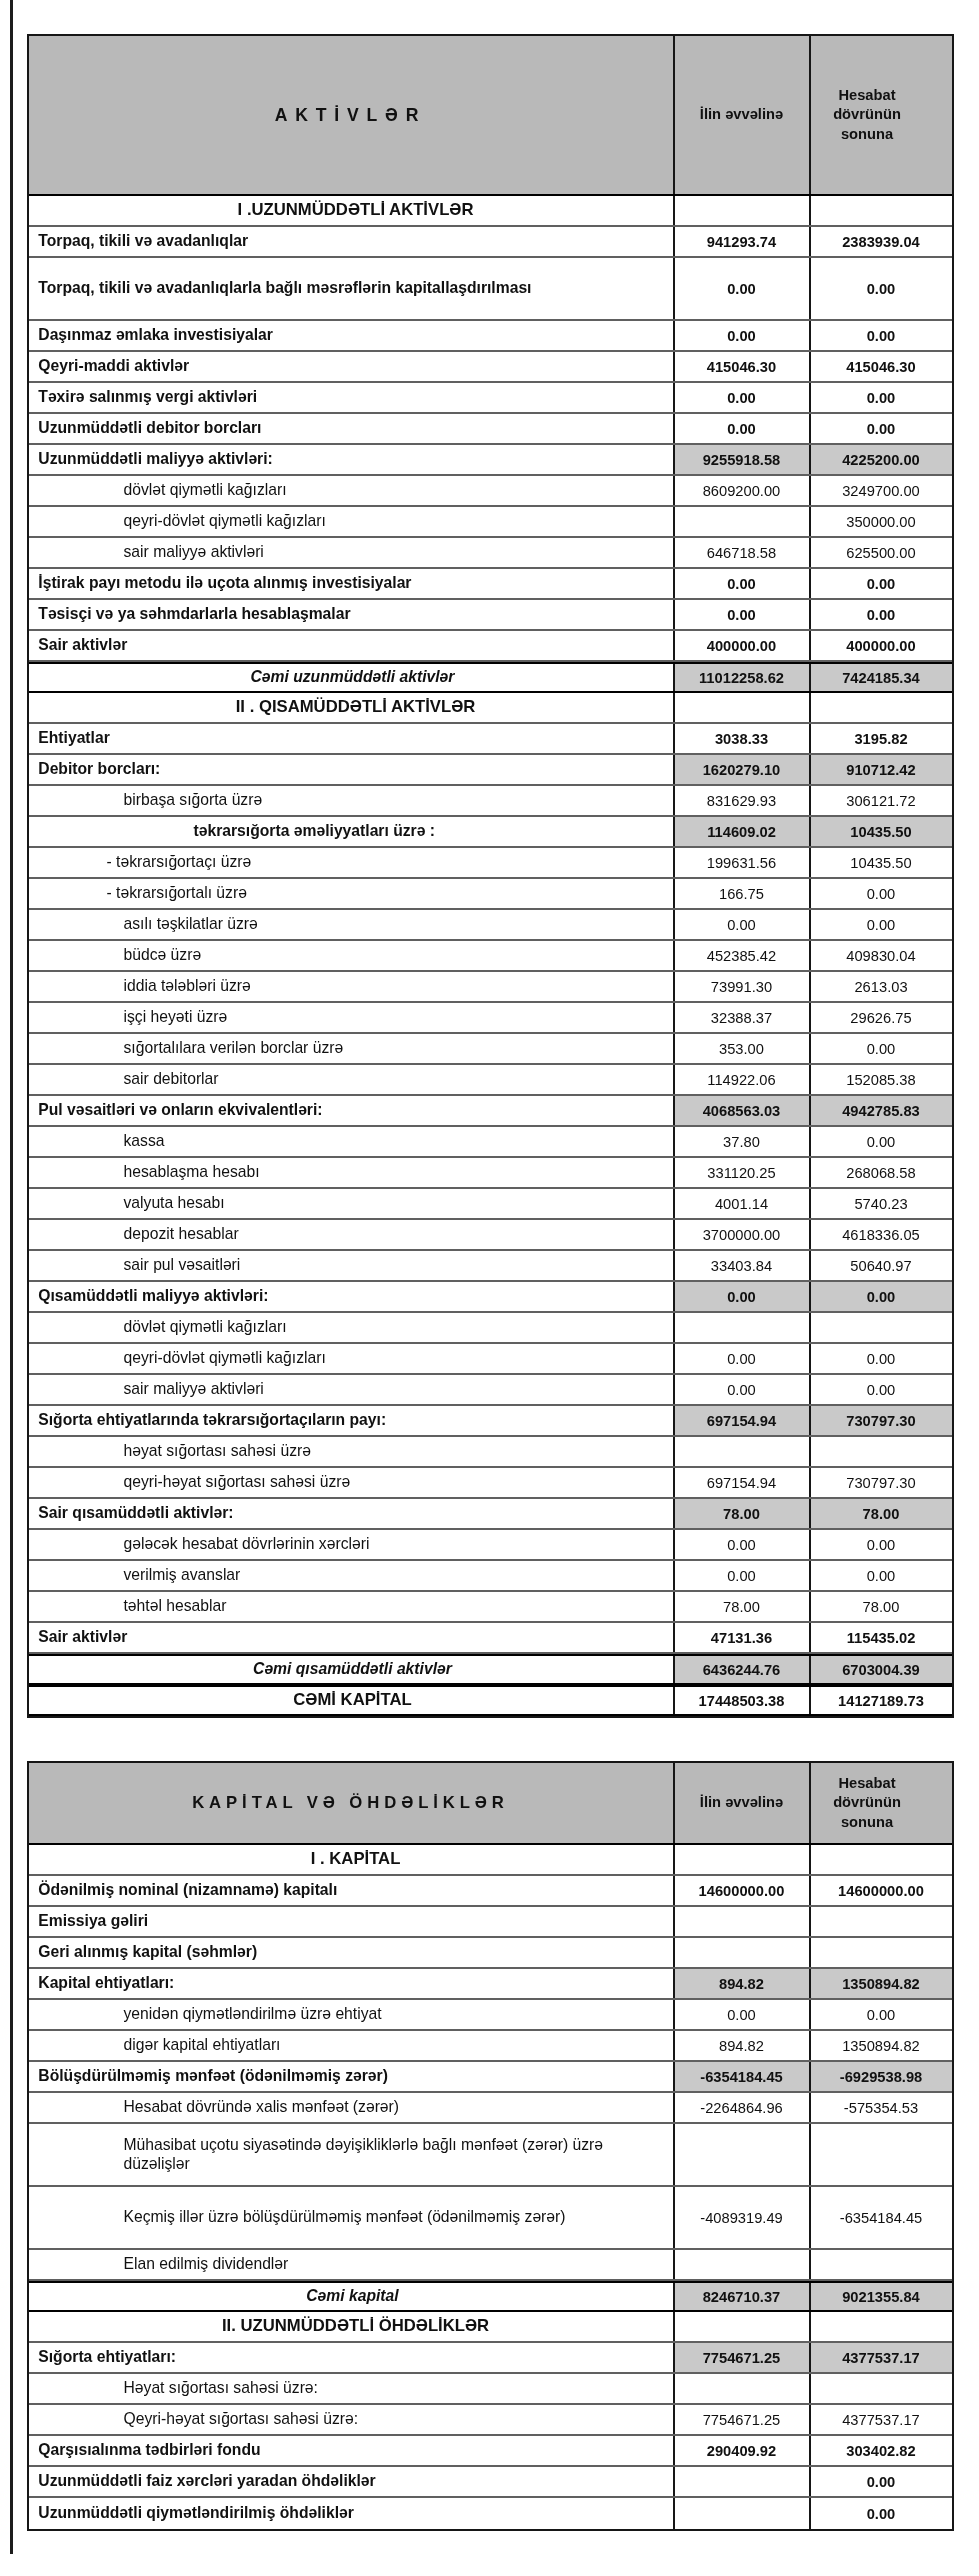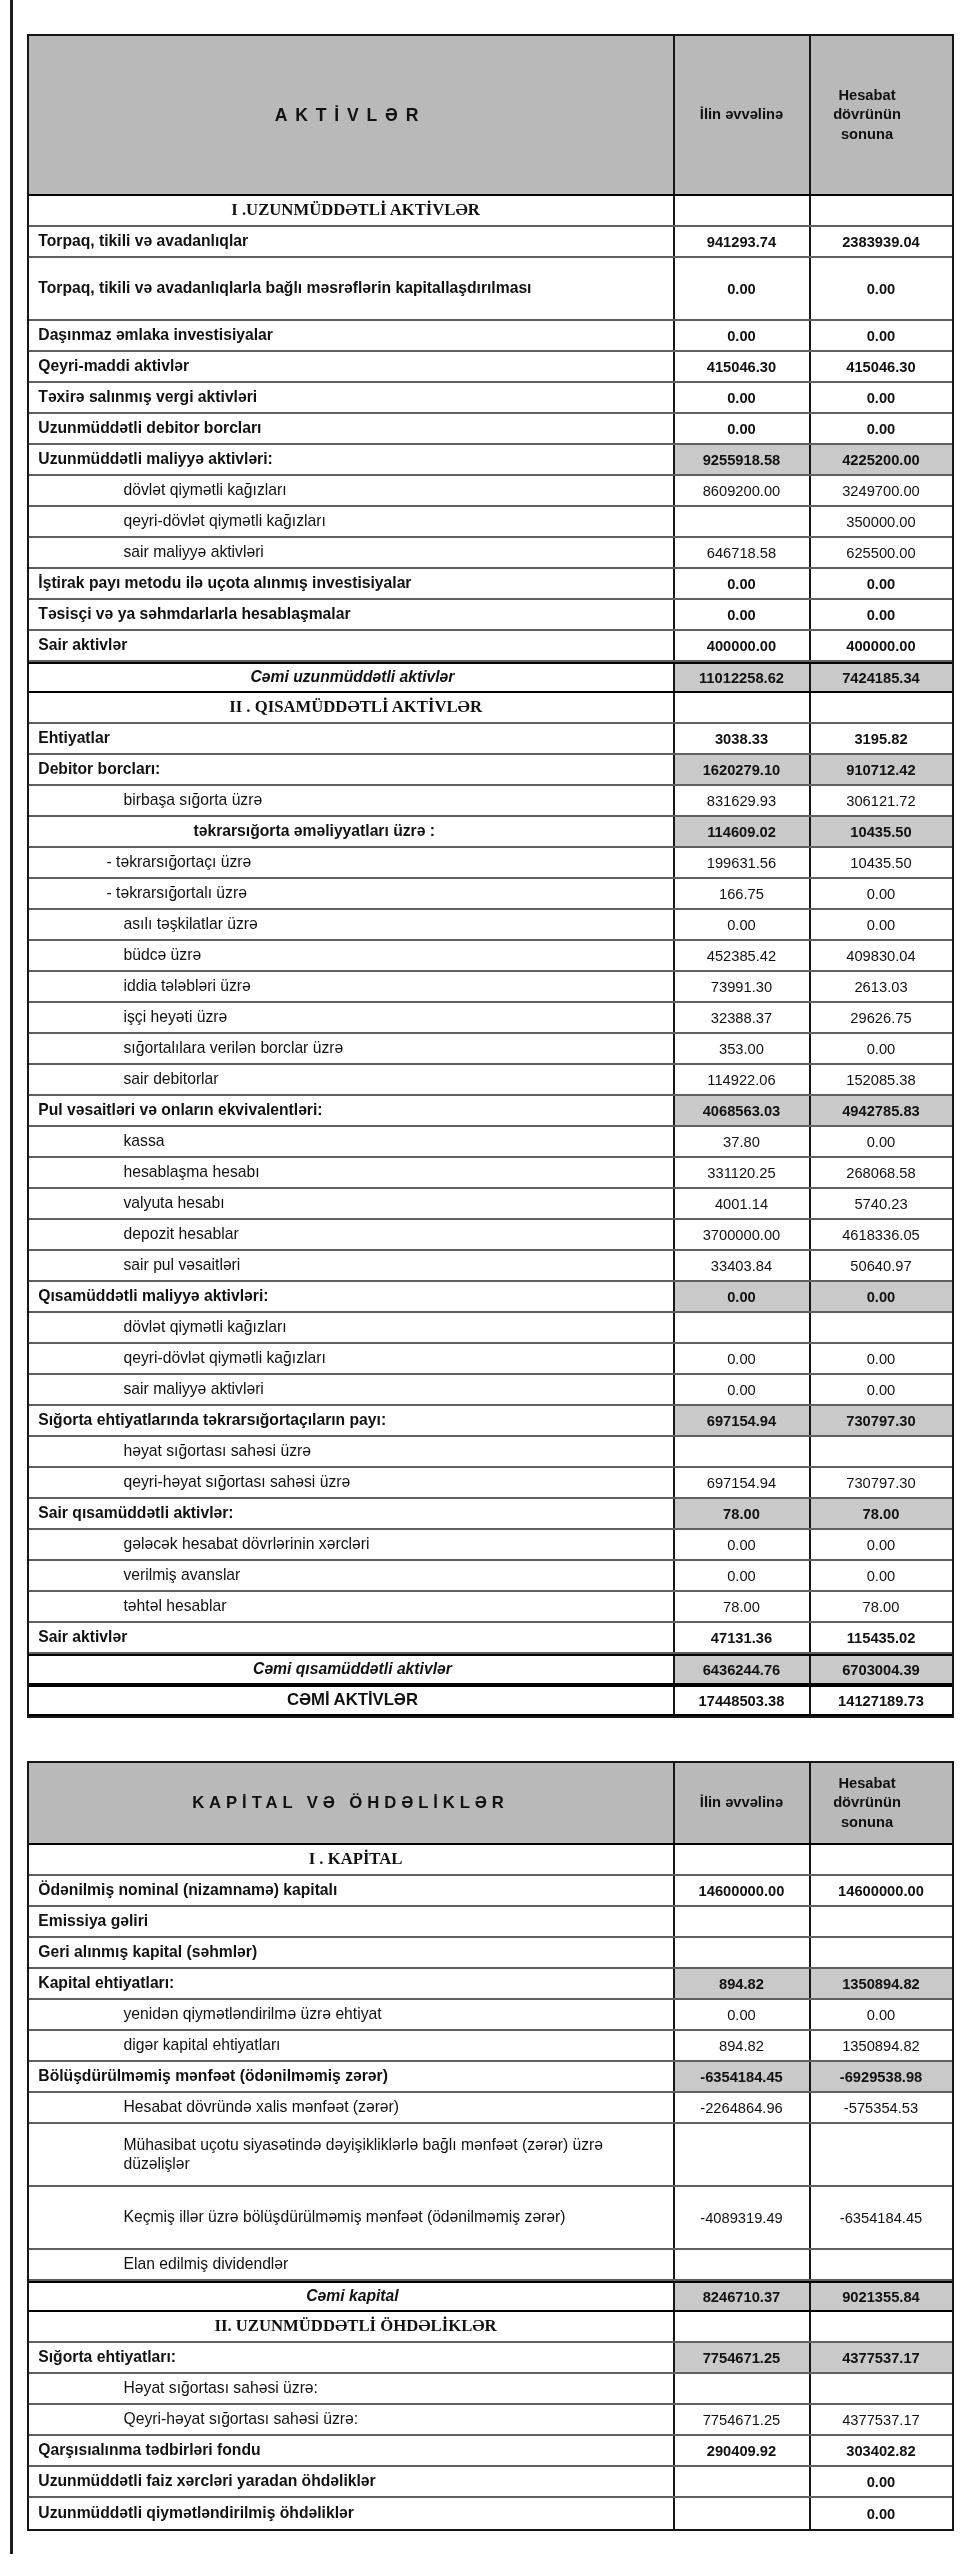--- a/index.html
+++ b/index.html
@@ -67,21 +67,21 @@
   .c-val.last{width:141px;}
   
   .t-row.item .c-label{font-weight:bold;}
   .t-row.item .c-val{font-weight:bold;}
   .t-row.sub .c-label{font-weight:normal;padding-left:95px;}
   .t-row.subsub .c-label{font-weight:normal;padding-left:78px;}
   .t-row.subbold .c-label{font-weight:bold;padding-left:165px;}
   .t-row.subbold .c-val{font-weight:bold;}
   .t-row.section .c-label{
     font-weight:bold;justify-content:center;text-align:left;
-    font-size:16.7px;padding-left:16px;font-family:Liberation Serif, serif;
+    font-size:16.7px;padding-left:16px;
   }
   .t-row.total{border-top:2.9px solid #000;border-bottom:2.9px solid #000;}
   .t-row.total .c-label{
     font-weight:bold;font-style:italic;justify-content:center;text-align:center;
   }
   .t-row.total .c-val{font-weight:bold;}
   .t-row.grandtotal{border-top:2.9px solid #000;border-bottom:2.9px solid #000;}
   .t-row.grandtotal .c-label{
     font-weight:bold;justify-content:center;text-align:center;font-size:16.7px;
   }
@@ -330,21 +330,21 @@
           <div class="c-label">Sair aktivlər</div>
           <div class="c-val first">47131.36</div>
           <div class="c-val last">115435.02</div>
         </div>
         <div class="t-row total">
           <div class="c-label">Cəmi qısamüddətli aktivlər</div>
           <div class="c-val first shaded">6436244.76</div>
           <div class="c-val last shaded">6703004.39</div>
         </div>
         <div class="t-row grandtotal">
-          <div class="c-label">CƏMİ AKTİVLƏR</div>
+          <div class="c-label">CƏMİ KAPİTAL</div>
           <div class="c-val first">17448503.38</div>
           <div class="c-val last">14127189.73</div>
         </div>
       </div>
   </div>
 
   <div class="fin-table" id="table-capital">
     <div class="t-head">
       <div class="h-label">KAPİTAL VƏ  ÖHDƏLİKLƏR</div>
       <div class="h-col first">İlin əvvəlinə</div>

